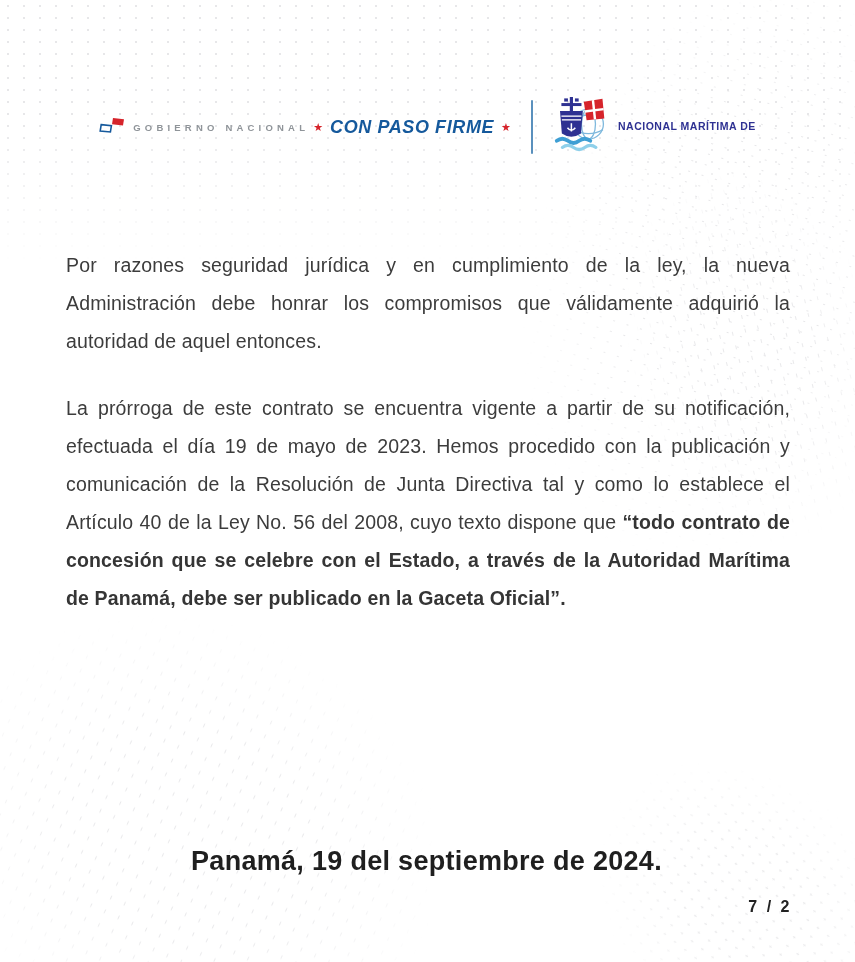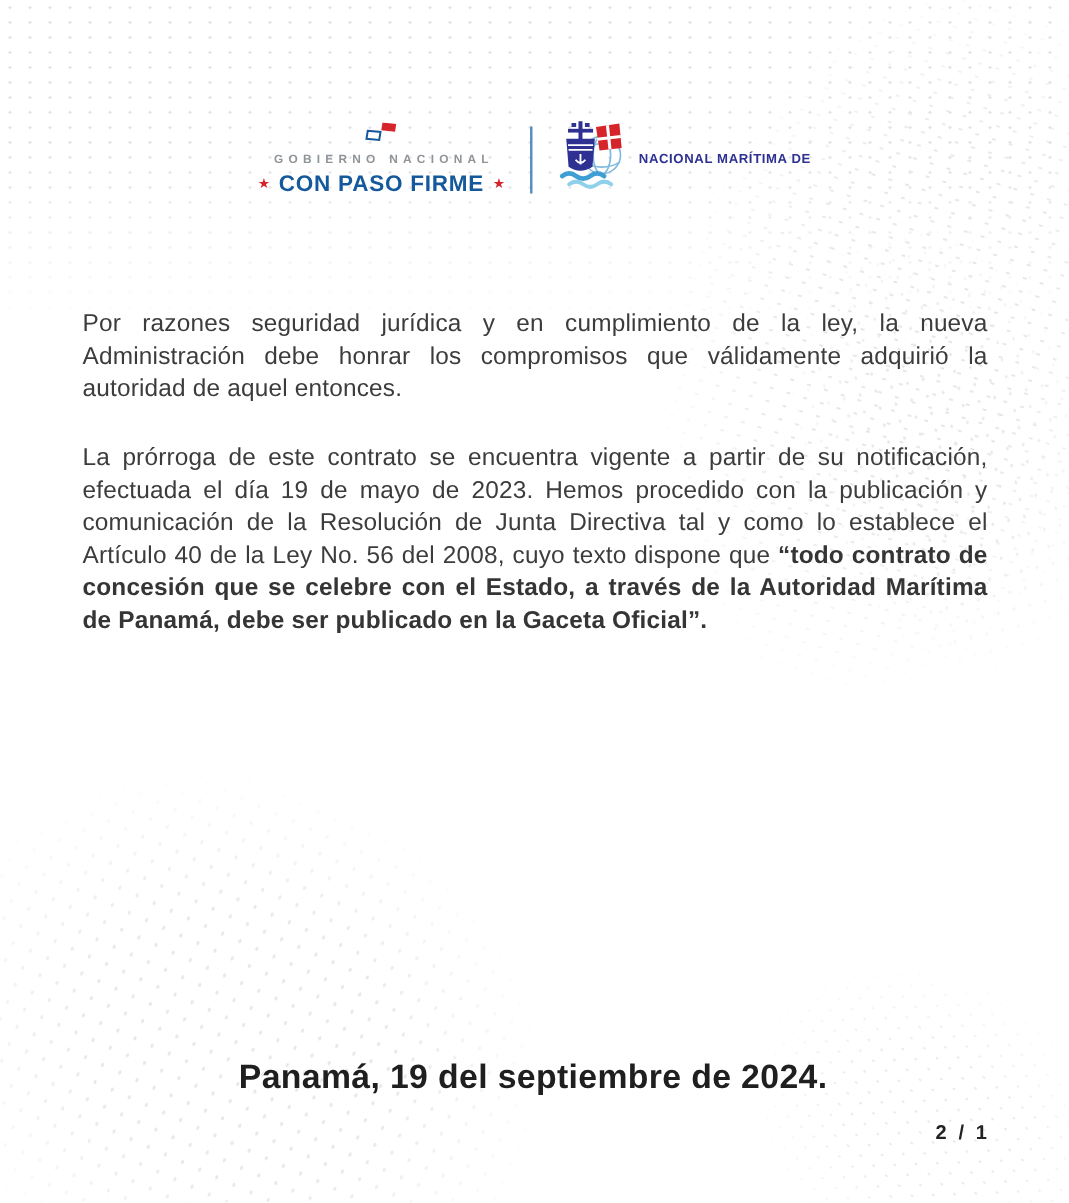--- a/index.html
+++ b/index.html
@@ -53,46 +53,46 @@
     background-size:13px 11px;
     opacity:.8;
     -webkit-mask-image:radial-gradient(closest-side,#000 40%,rgba(0,0,0,0) 90%);
     mask-image:radial-gradient(closest-side,#000 40%,rgba(0,0,0,0) 90%);
   }
   
   .letterhead{
     position:absolute;left:0;right:0;top:96px;
     display:flex;justify-content:center;align-items:center;gap:20px;
   }
-  .gov-logo{display:flex;flex-direction:column;align-items:center;gap:4px;}
+  .gov-logo{display:flex;flex-direction:row;align-items:center;gap:4px;}
   .gov-line1{
     font-size:9.5px;font-weight:bold;letter-spacing:4.2px;
     color:#8f9499;white-space:nowrap;padding-left:4px;
   }
   .gov-line2{display:flex;align-items:center;gap:7px;white-space:nowrap;}
   .gov-line2 .star{color:#d6242b;font-size:11px;line-height:1;}
   .gov-line2 .motto{
-    color:#15599c;font-weight:bold;font-size:18px;letter-spacing:.6px;
+    color:#15599c;font-weight:bold;font-size:18px;letter-spacing:.6px;font-style:italic;
   }
   .logo-divider{width:2px;height:54px;background:#5a90bd;border-radius:2px;}
   .amp-logo{display:flex;align-items:center;gap:9px;}
   .amp-text{display:flex;flex-direction:column;justify-content:center;}
   .amp-line1{
     color:#2e3192;font-weight:bold;font-size:10.5px;letter-spacing:.5px;
     white-space:nowrap;line-height:1.25;
   }
   .amp-line2{
     color:#2e3192;font-weight:bold;font-size:28.5px;letter-spacing:.8px;
     white-space:nowrap;line-height:1.05;
   }
   
   .body-text{position:absolute;left:66px;right:65px;top:246px;}
   .body-text p{
     margin:0 0 29px 0;
-    font-size:19.5px;line-height:26px;letter-spacing:.15px;
+    font-size:19.5px;line-height:38px;letter-spacing:.15px;
     color:#3c3c3c;text-align:justify;
   }
   .body-text p strong{color:#353535;}
   
   .date-line{
     position:absolute;left:0;right:2px;top:846px;
     text-align:center;
     font-size:27px;font-weight:bold;color:#1f1f1f;letter-spacing:.3px;
   }
   .page-indicator{
@@ -166,15 +166,15 @@
     </div>
 
   </header>
 
   <main class="body-text">
     <p>Por razones seguridad jurídica y en cumplimiento de la ley, la nueva Administración debe honrar los compromisos que válidamente adquirió la autoridad de aquel entonces.</p>
     <p><span>La prórroga de este contrato se encuentra vigente a partir de su notificación, efectuada el día 19 de mayo de 2023. Hemos procedido con la publicación y comunicación de la Resolución de Junta Directiva tal y como lo establece el Artículo 40 de la Ley No. 56 del 2008, cuyo texto dispone que </span><strong>“todo contrato de concesión que se celebre con el Estado, a través de la Autoridad Marítima de Panamá, debe ser publicado en la Gaceta Oficial”.</strong></p>
   </main>
 
   <div class="date-line">Panamá, 19 del septiembre de 2024.</div>
-  <div class="page-indicator">2 / 1</div>
+  <div class="page-indicator">7 / 2</div>
 
 </div>
 
 </body></html>

